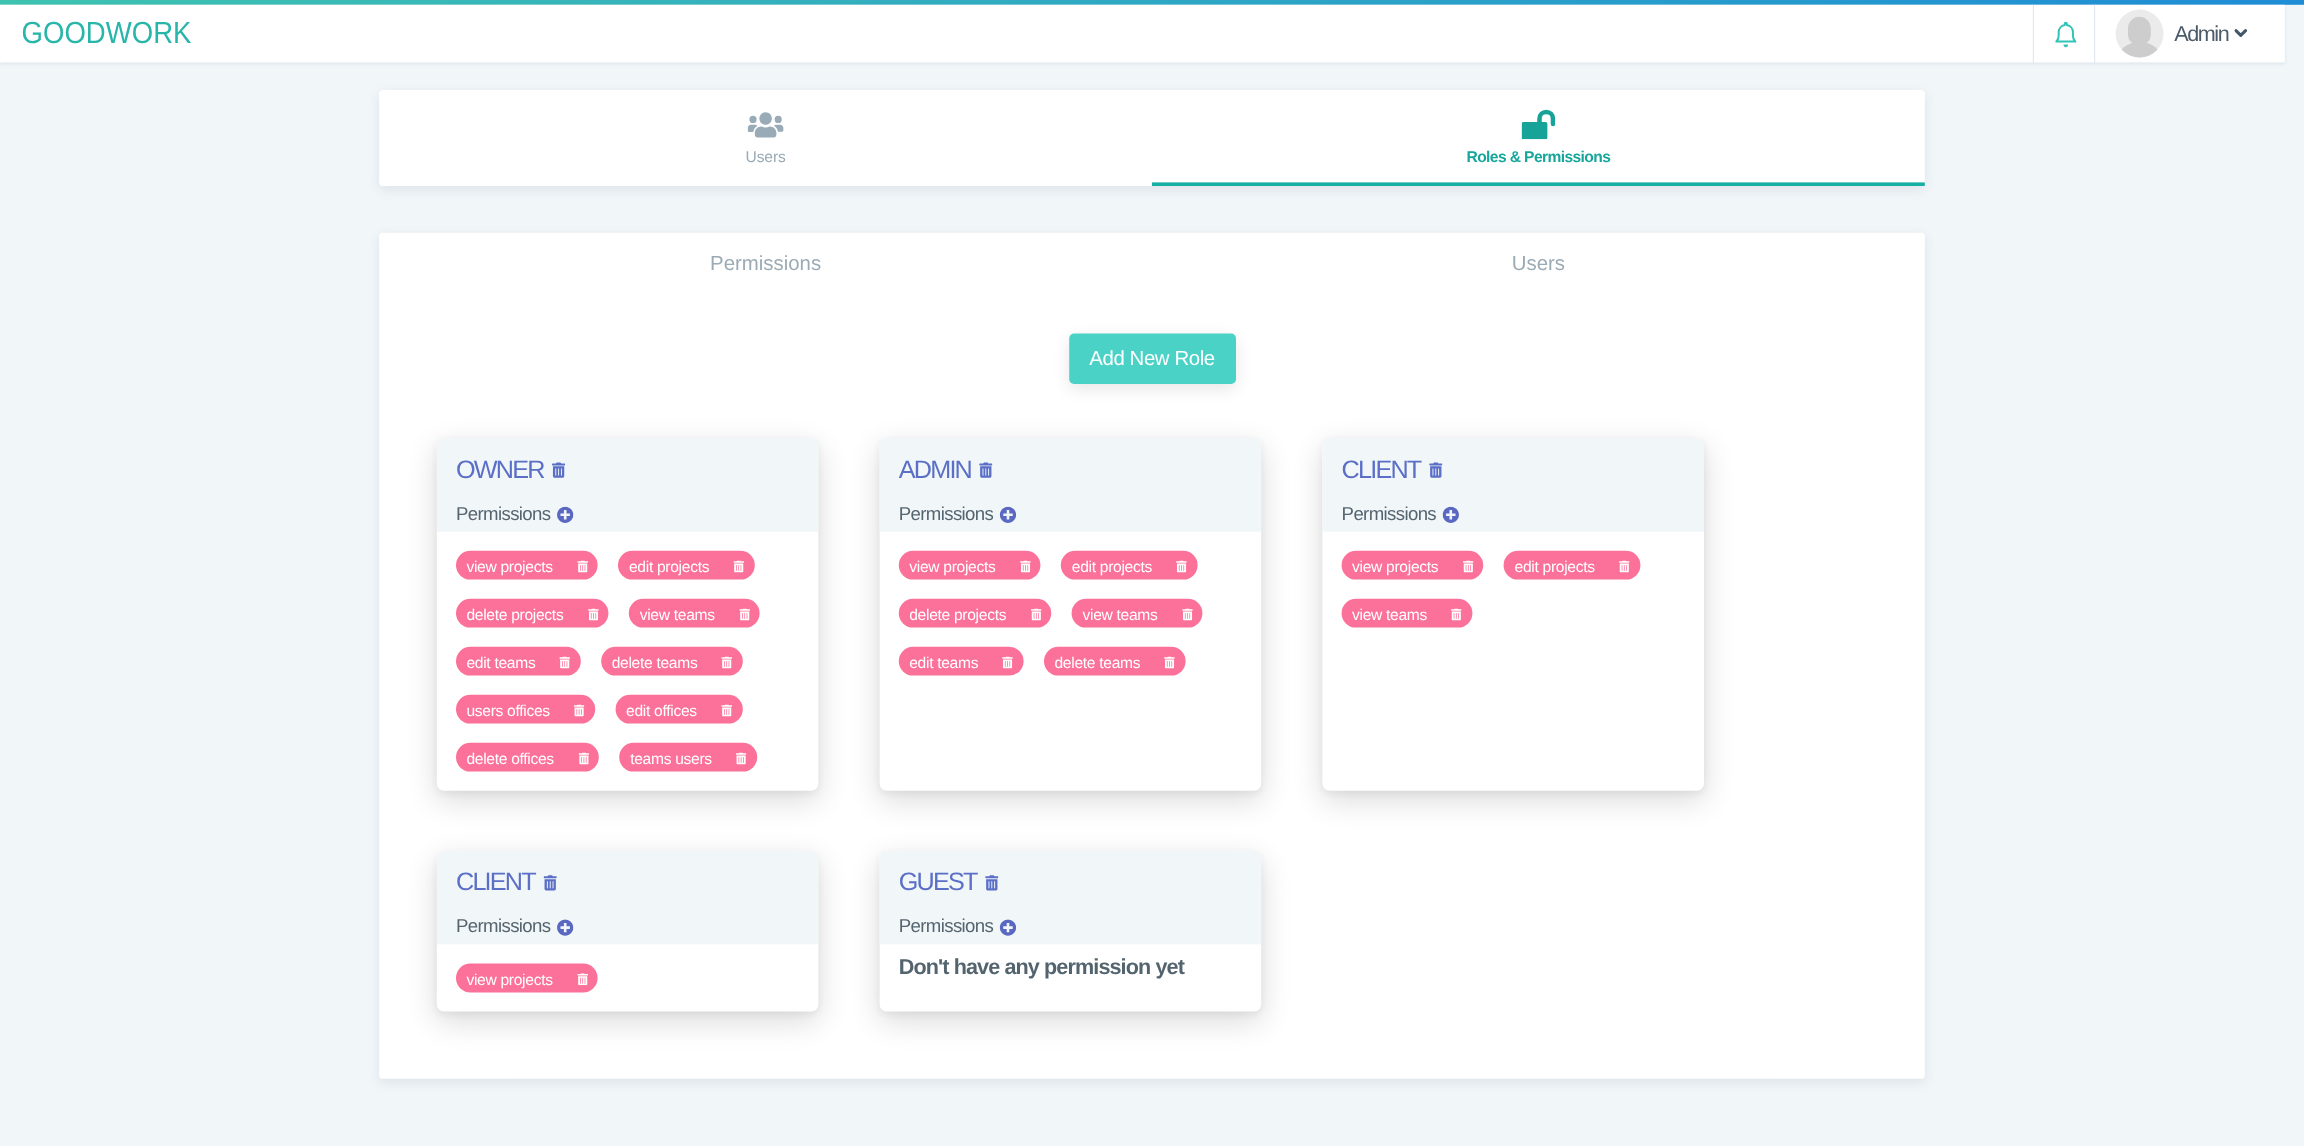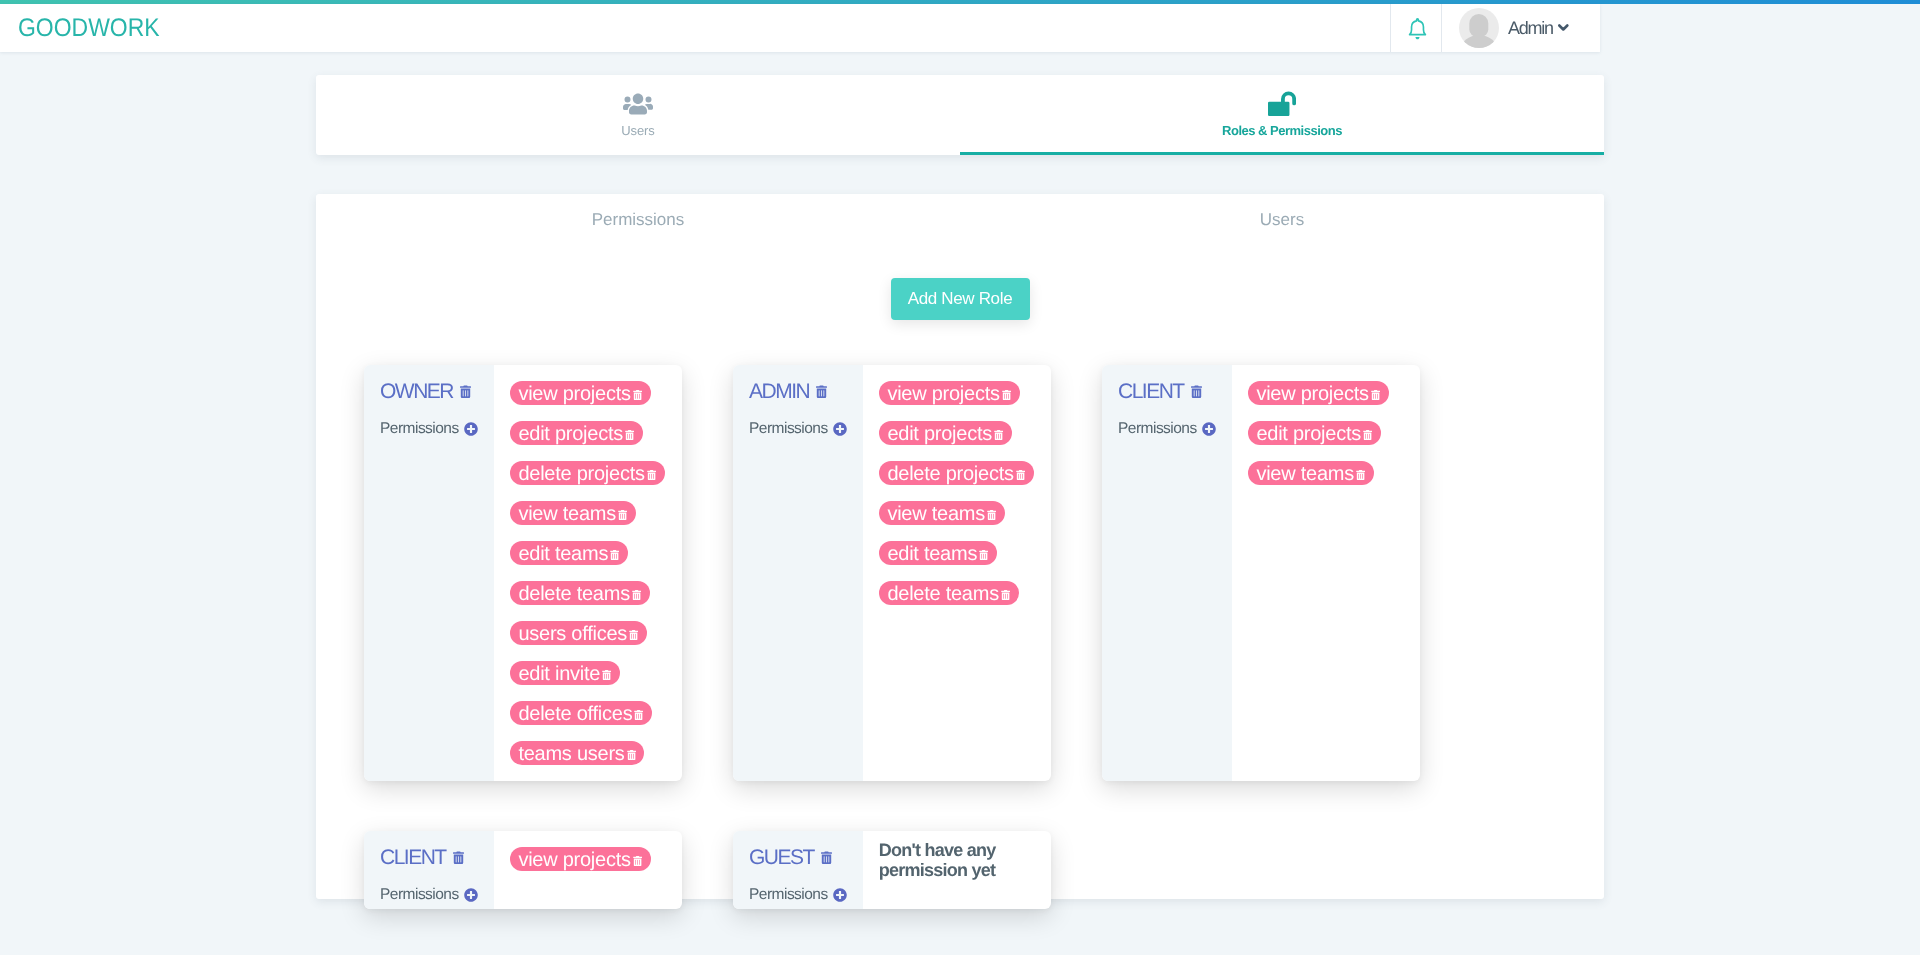--- a/index.html
+++ b/index.html
@@ -14,21 +14,21 @@
   }
 
   
   .accent-bar{
     position:absolute; left:0; top:0; width:1920px; height:4px;
     background:linear-gradient(90deg,#3fc3b0 0%,#2fa8c4 50%,#1f8dd6 100%);
   }
 
   
   .topbar{
-    position:absolute; left:0; top:4px; width:1600px; height:48px;
+    position:absolute; left:0; top:4px; width:1904px; height:48px;
     background:#fff;
     box-shadow:0 1px 3px rgba(120,140,160,0.16);
   }
   .logo{
     position:absolute; left:18px; top:11px;
     font-size:25.5px; letter-spacing:0px; color:#28b5aa; font-weight:400;
     line-height:26px; white-space:nowrap; transform:scaleX(0.9); transform-origin:left center;
   }
   .topbar-right{ position:absolute; right:0; top:0; height:48px; display:flex; }
   .bellwrap{ position:relative; left:1px; top:1px; }
@@ -94,33 +94,33 @@
   }
 
   
   .roles-grid{
     display:flex; flex-wrap:wrap; gap:50px 51px;
     padding:45px 0 0 48px; align-items:stretch;
   }
   .role-card{
     width:318px; background:#fff; border-radius:6px;
     box-shadow:0 8px 26px rgba(0,0,0,0.14), 0 2px 6px rgba(0,0,0,0.05);
-    display:flex; flex-direction:row; overflow:hidden;
+    display:flex; flex-direction:column; overflow:hidden;
   }
   .role-head{ background:#f1f6f9; padding:15px 16px 5px 16px; }
   .role-name-row{ display:flex; align-items:center; gap:7px; }
   .role-name{ font-size:21px; color:#5b6fc6; line-height:24px; letter-spacing:-1.5px;}
   .role-perm-row{ display:flex; align-items:center; gap:5px; margin-top:16px; }
   .role-perm-label{ font-size:15.5px; color:#55656f; line-height:18px; letter-spacing:-0.52px; }
   .role-body{ flex:1 1 auto; padding:8px 16px 8px 16px; }
   .badges{ display:flex; flex-wrap:wrap; }
   .badge{
-    display:inline-flex; align-items:baseline; gap:2px;
+    display:inline-flex; align-items:baseline; gap:20px;
     background:#fc7199; color:#fff; border-radius:13px;
-    font-size:20px; line-height:17px; padding:5.5px 8.7px 2px 8.7px; height:24.5px;
+    font-size:13px; line-height:17px; padding:5.5px 8.7px 2px 8.7px; height:24.5px;
     margin:7.75px 17px 7.75px 0; white-space:nowrap; letter-spacing:-0.25px;
   }
   .badge .bi{ position:relative; top:-0.5px; }
   .empty-text{ font-size:18px; font-weight:bold; color:#53646e; padding:1px 0 0 0; line-height:20px; letter-spacing:-0.75px;}
 
   svg{ display:block; }
 </style>
 </head>
 <body>
 
@@ -260,21 +260,21 @@
             </span>
             <span class="badge">
               <span>users offices</span>
               <span class="bi">
                 <svg width="9.2" height="10.1" viewBox="0 0 448 512">
                   <path fill="#ffffff" d="M32 464a48 48 0 0 0 48 48h288a48 48 0 0 0 48-48V128H32v336zm272-256a16 16 0 0 1 32 0v224a16 16 0 0 1-32 0V208zm-96 0a16 16 0 0 1 32 0v224a16 16 0 0 1-32 0V208zm-96 0a16 16 0 0 1 32 0v224a16 16 0 0 1-32 0V208zM432 32H312l-9.4-18.7A24 24 0 0 0 281.1 0H166.8a23.7 23.7 0 0 0-21.4 13.3L136 32H16A16 16 0 0 0 0 48v32a16 16 0 0 0 16 16h416a16 16 0 0 0 16-16V48a16 16 0 0 0-16-16z"></path>
                 </svg>
               </span>
             </span>
             <span class="badge">
-              <span>edit invite</span>
+              <span>edit offices</span>
               <span class="bi">
                 <svg width="9.2" height="10.1" viewBox="0 0 448 512">
                   <path fill="#ffffff" d="M32 464a48 48 0 0 0 48 48h288a48 48 0 0 0 48-48V128H32v336zm272-256a16 16 0 0 1 32 0v224a16 16 0 0 1-32 0V208zm-96 0a16 16 0 0 1 32 0v224a16 16 0 0 1-32 0V208zm-96 0a16 16 0 0 1 32 0v224a16 16 0 0 1-32 0V208zM432 32H312l-9.4-18.7A24 24 0 0 0 281.1 0H166.8a23.7 23.7 0 0 0-21.4 13.3L136 32H16A16 16 0 0 0 0 48v32a16 16 0 0 0 16 16h416a16 16 0 0 0 16-16V48a16 16 0 0 0-16-16z"></path>
                 </svg>
               </span>
             </span>
             <span class="badge">
               <span>delete offices</span>
               <span class="bi">
                 <svg width="9.2" height="10.1" viewBox="0 0 448 512">

